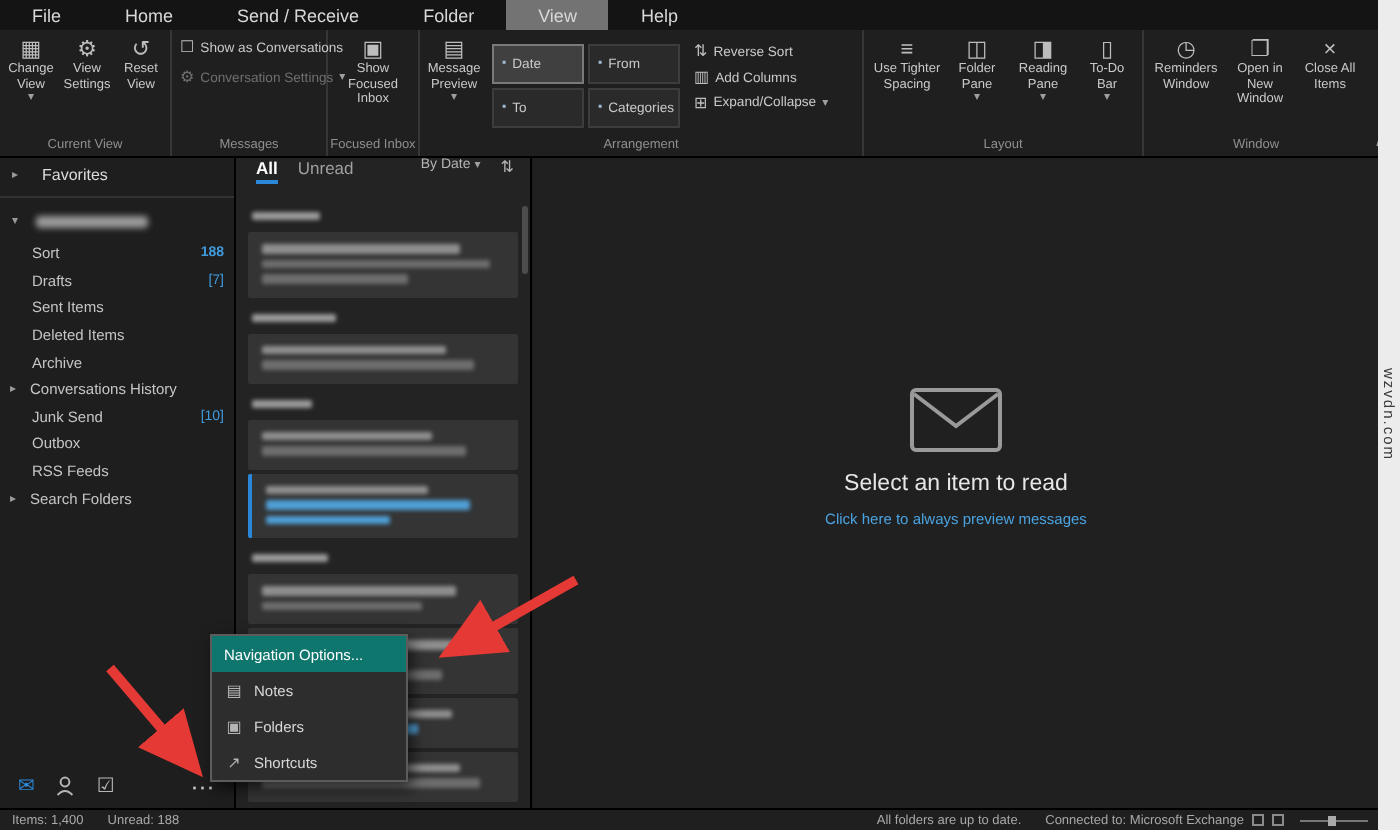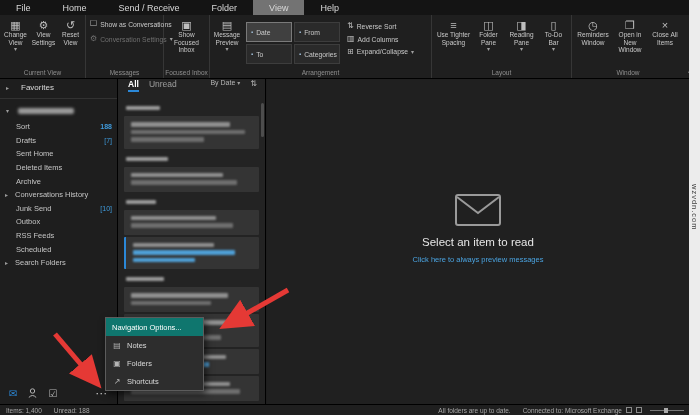--- a/index.html
+++ b/index.html
@@ -264,44 +264,41 @@
     </div>
     <div class="frow">
       <span class="flbl">Sort</span>
       <span class="fcnt bold">188</span>
     </div>
     <div class="frow">
       <span class="flbl">Drafts</span>
       <span class="fcnt">[7]</span>
     </div>
     <div class="frow">
-      <span class="flbl">Sent Home</span>
+      <span class="flbl">Sent Items</span>
     </div>
     <div class="frow">
       <span class="flbl">Deleted Items</span>
     </div>
     <div class="frow">
       <span class="flbl">Archive</span>
     </div>
     <div class="frow haschev">
       <span class="chev">▸</span>
       <span class="flbl">Conversations History</span>
     </div>
     <div class="frow">
       <span class="flbl">Junk Send</span>
       <span class="fcnt">[10]</span>
     </div>
     <div class="frow">
       <span class="flbl">Outbox</span>
     </div>
     <div class="frow">
       <span class="flbl">RSS Feeds</span>
-    </div>
-    <div class="frow">
-      <span class="flbl">Scheduled</span>
     </div>
     <div class="frow haschev">
       <span class="chev">▸</span>
       <span class="flbl">Search Folders</span>
     </div>
   </div>
 
   <div id="bottomnav">
     <span class="bnic act">✉</span>
     <span class="bnic">

